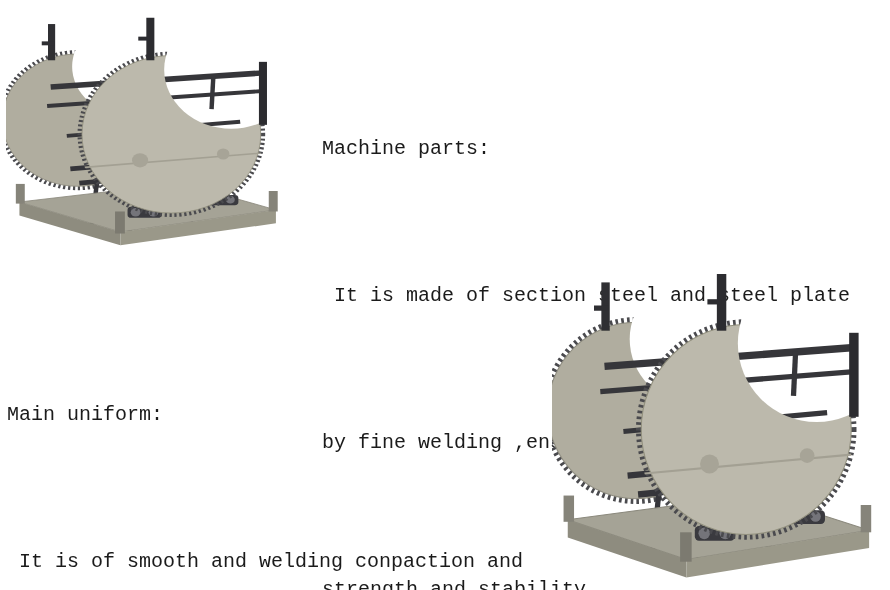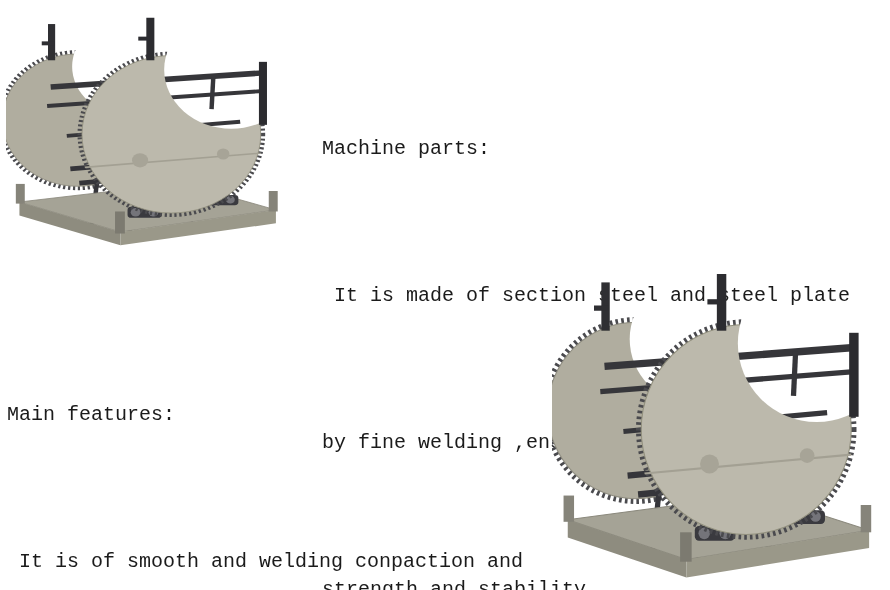--- a/index.html
+++ b/index.html
@@ -112,21 +112,21 @@
   </figure>
 
   <section class="text-block tb-top">
     <div class="line title">Machine parts:</div>
     <div class="line"> It is made of section steel and steel plate</div>
     <div class="line">by fine welding ,ensuring its structural</div>
     <div class="line">strength and stability.</div>
   </section>
 
   <section class="text-block tb-bottom">
-    <div class="line title">Main features:</div>
+    <div class="line title">Main uniform:</div>
     <div class="line"> It is of smooth and welding conpaction and</div>
     
     
   </section>
 
   <figure class="photo photo-bottom">
     <svg viewBox="0 0 320 320" preserveAspectRatio="none">
       <use href="#machine" x="0" y="0" width="320" height="320"></use>
     </svg>
   </figure>

